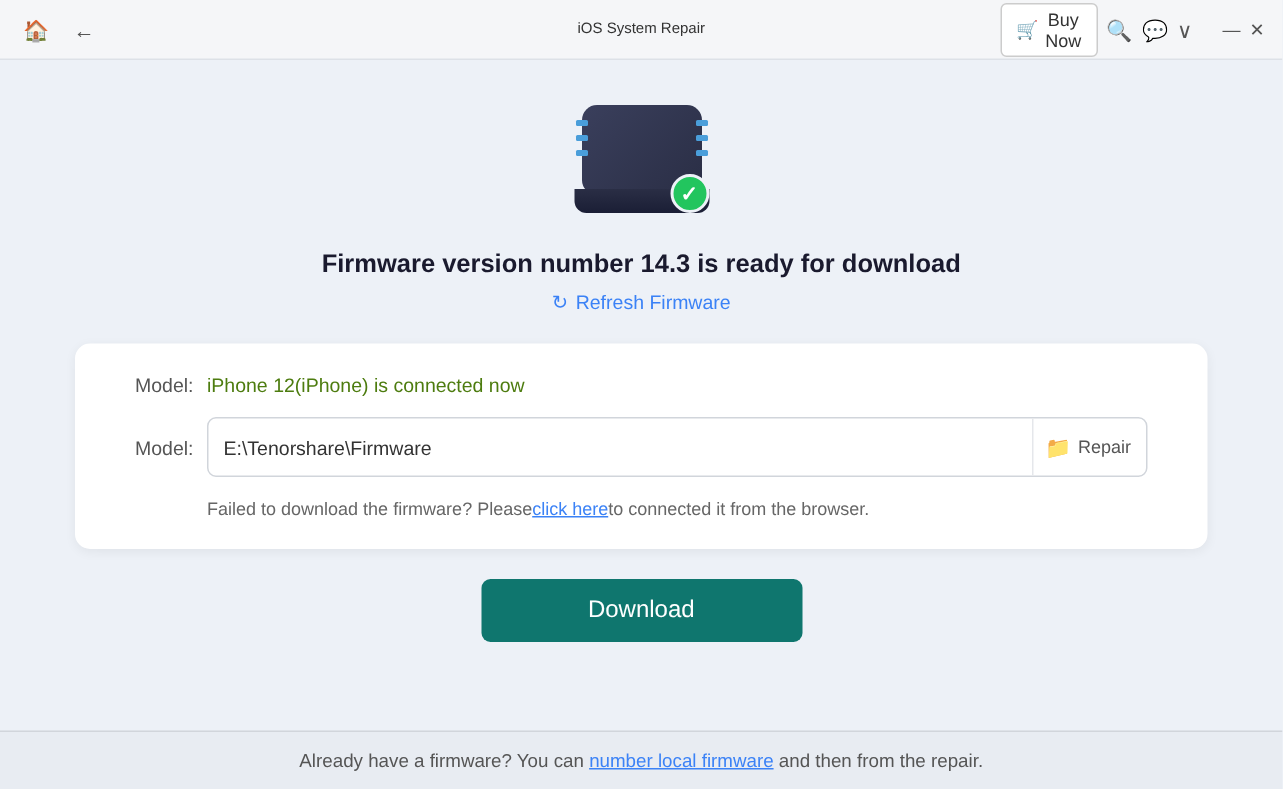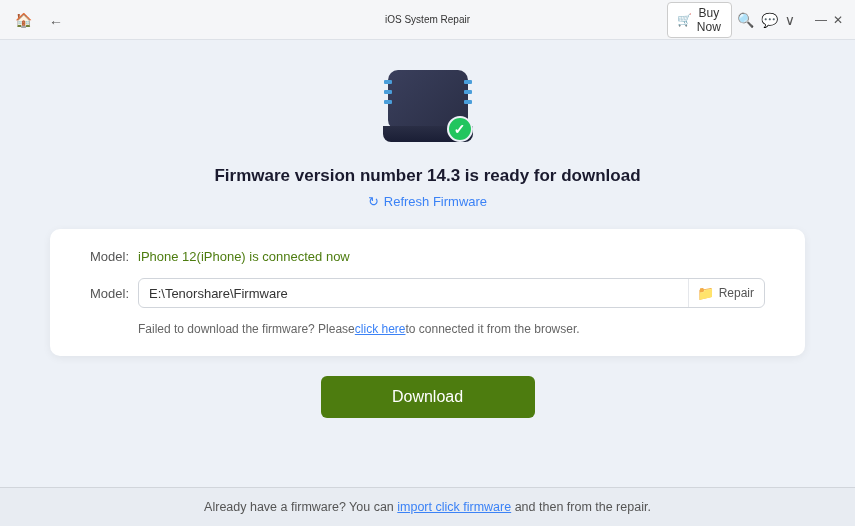--- a/index.html
+++ b/index.html
@@ -211,21 +211,21 @@
       font-size: 13px;
       color: #4d7c0f;
     }
     .path-input-wrapper {
       flex: 1;
       display: flex;
       align-items: center;
       border: 1px solid #d1d5db;
       border-radius: 6px;
       padding: 0 10px;
-      height: 30px;
+      height: 40px;
       background: white;
     }
     .path-input {
       flex: 1;
       border: none;
       outline: none;
       font-size: 13px;
       color: #333;
       background: transparent;
     }
@@ -253,21 +253,21 @@
       text-align: right;
     }
     .error-link {
       color: #3b82f6;
       text-decoration: underline;
       cursor: pointer;
     }
 
     
     .download-btn {
-      background: #4d7c0f;
+      background: #0f766e;
       color: white;
       border: none;
       border-radius: 6px;
       padding: 12px 0;
       width: 214px;
       font-size: 16px;
       font-weight: 500;
       cursor: pointer;
       margin-bottom: 0;
       margin-top: 4px;
@@ -372,15 +372,15 @@
       <a class="error-link">click here</a>
       <span> to connected it from the browser.</span>
     </div>
   </div>
 
   <button class="download-btn">Download</button>
 </div>
 
 <div class="footer">
   <span>Already have a firmware? You can </span>
-  <a class="footer-link">import click firmware</a>
+  <a class="footer-link">number local firmware</a>
   <span> and then from the repair.</span>
 </div>
 
 </body></html>

